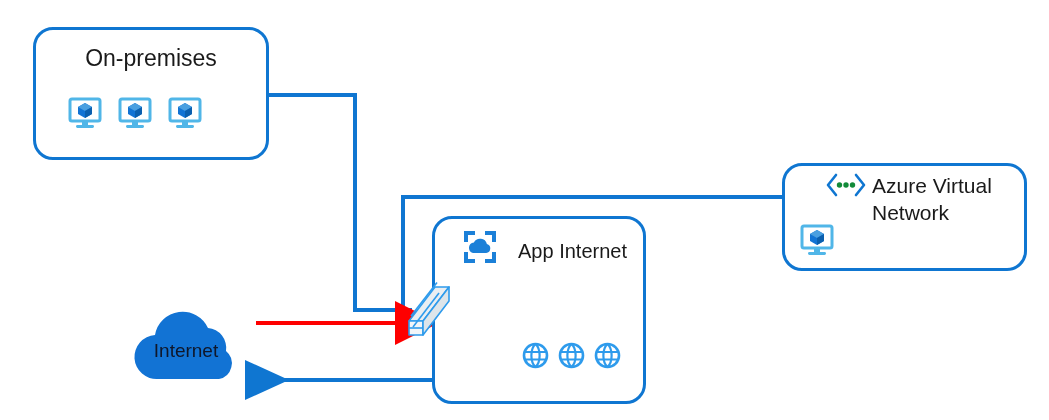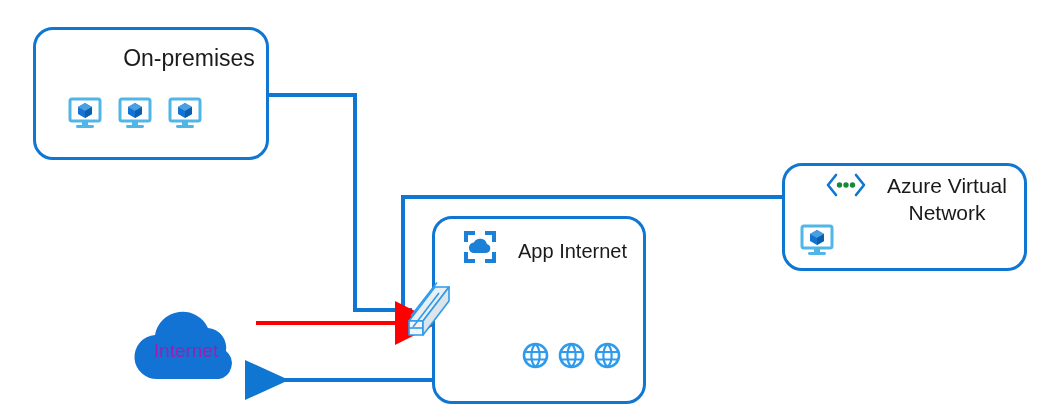--- a/index.html
+++ b/index.html
@@ -56,34 +56,32 @@
     font-size: 22px;
     line-height: 26px;
     white-space: pre-line;
   }
   #onprem-title {
     left: 33px;
     top: 45px;
     width: 236px;
     text-align: center;
     font-size: 23px;
-    margin-left: 38px;
   }
   #appservice-title {
     left: 518px;
     top: 238px;
     font-size: 20px;
   }
   #vnet-title {
     left: 872px;
     top: 172px;
     width: 150px;
     font-size: 21px;
     line-height: 27px;
-    text-align: center;
   }
   .icon {
     position: absolute;
   }
   .vm-icon-onprem-1 { left: 68px; top: 96px; }
   .vm-icon-onprem-2 { left: 118px; top: 96px; }
   .vm-icon-onprem-3 { left: 168px; top: 96px; }
   .vm-icon-vnet { left: 800px; top: 222px; }
   #appservice-icon { left: 462px; top: 229px; }
   #vnet-brackets-icon { left: 826px; top: 172px; }
@@ -97,21 +95,21 @@
     top: 305px;
     width: 128px;
     height: 78px;
   }
   #internet-label {
     position: absolute;
     left: 122px;
     top: 340px;
     width: 128px;
     text-align: center;
-    color: #a21caf;
+    color: #0f172a;
     font-size: 19px;
     pointer-events: none;
   }
 </style>
 </head>
 <body>
 
 <div id="diagram-root">
 
   <svg class="svg-layer" viewBox="0 0 1049 420">

